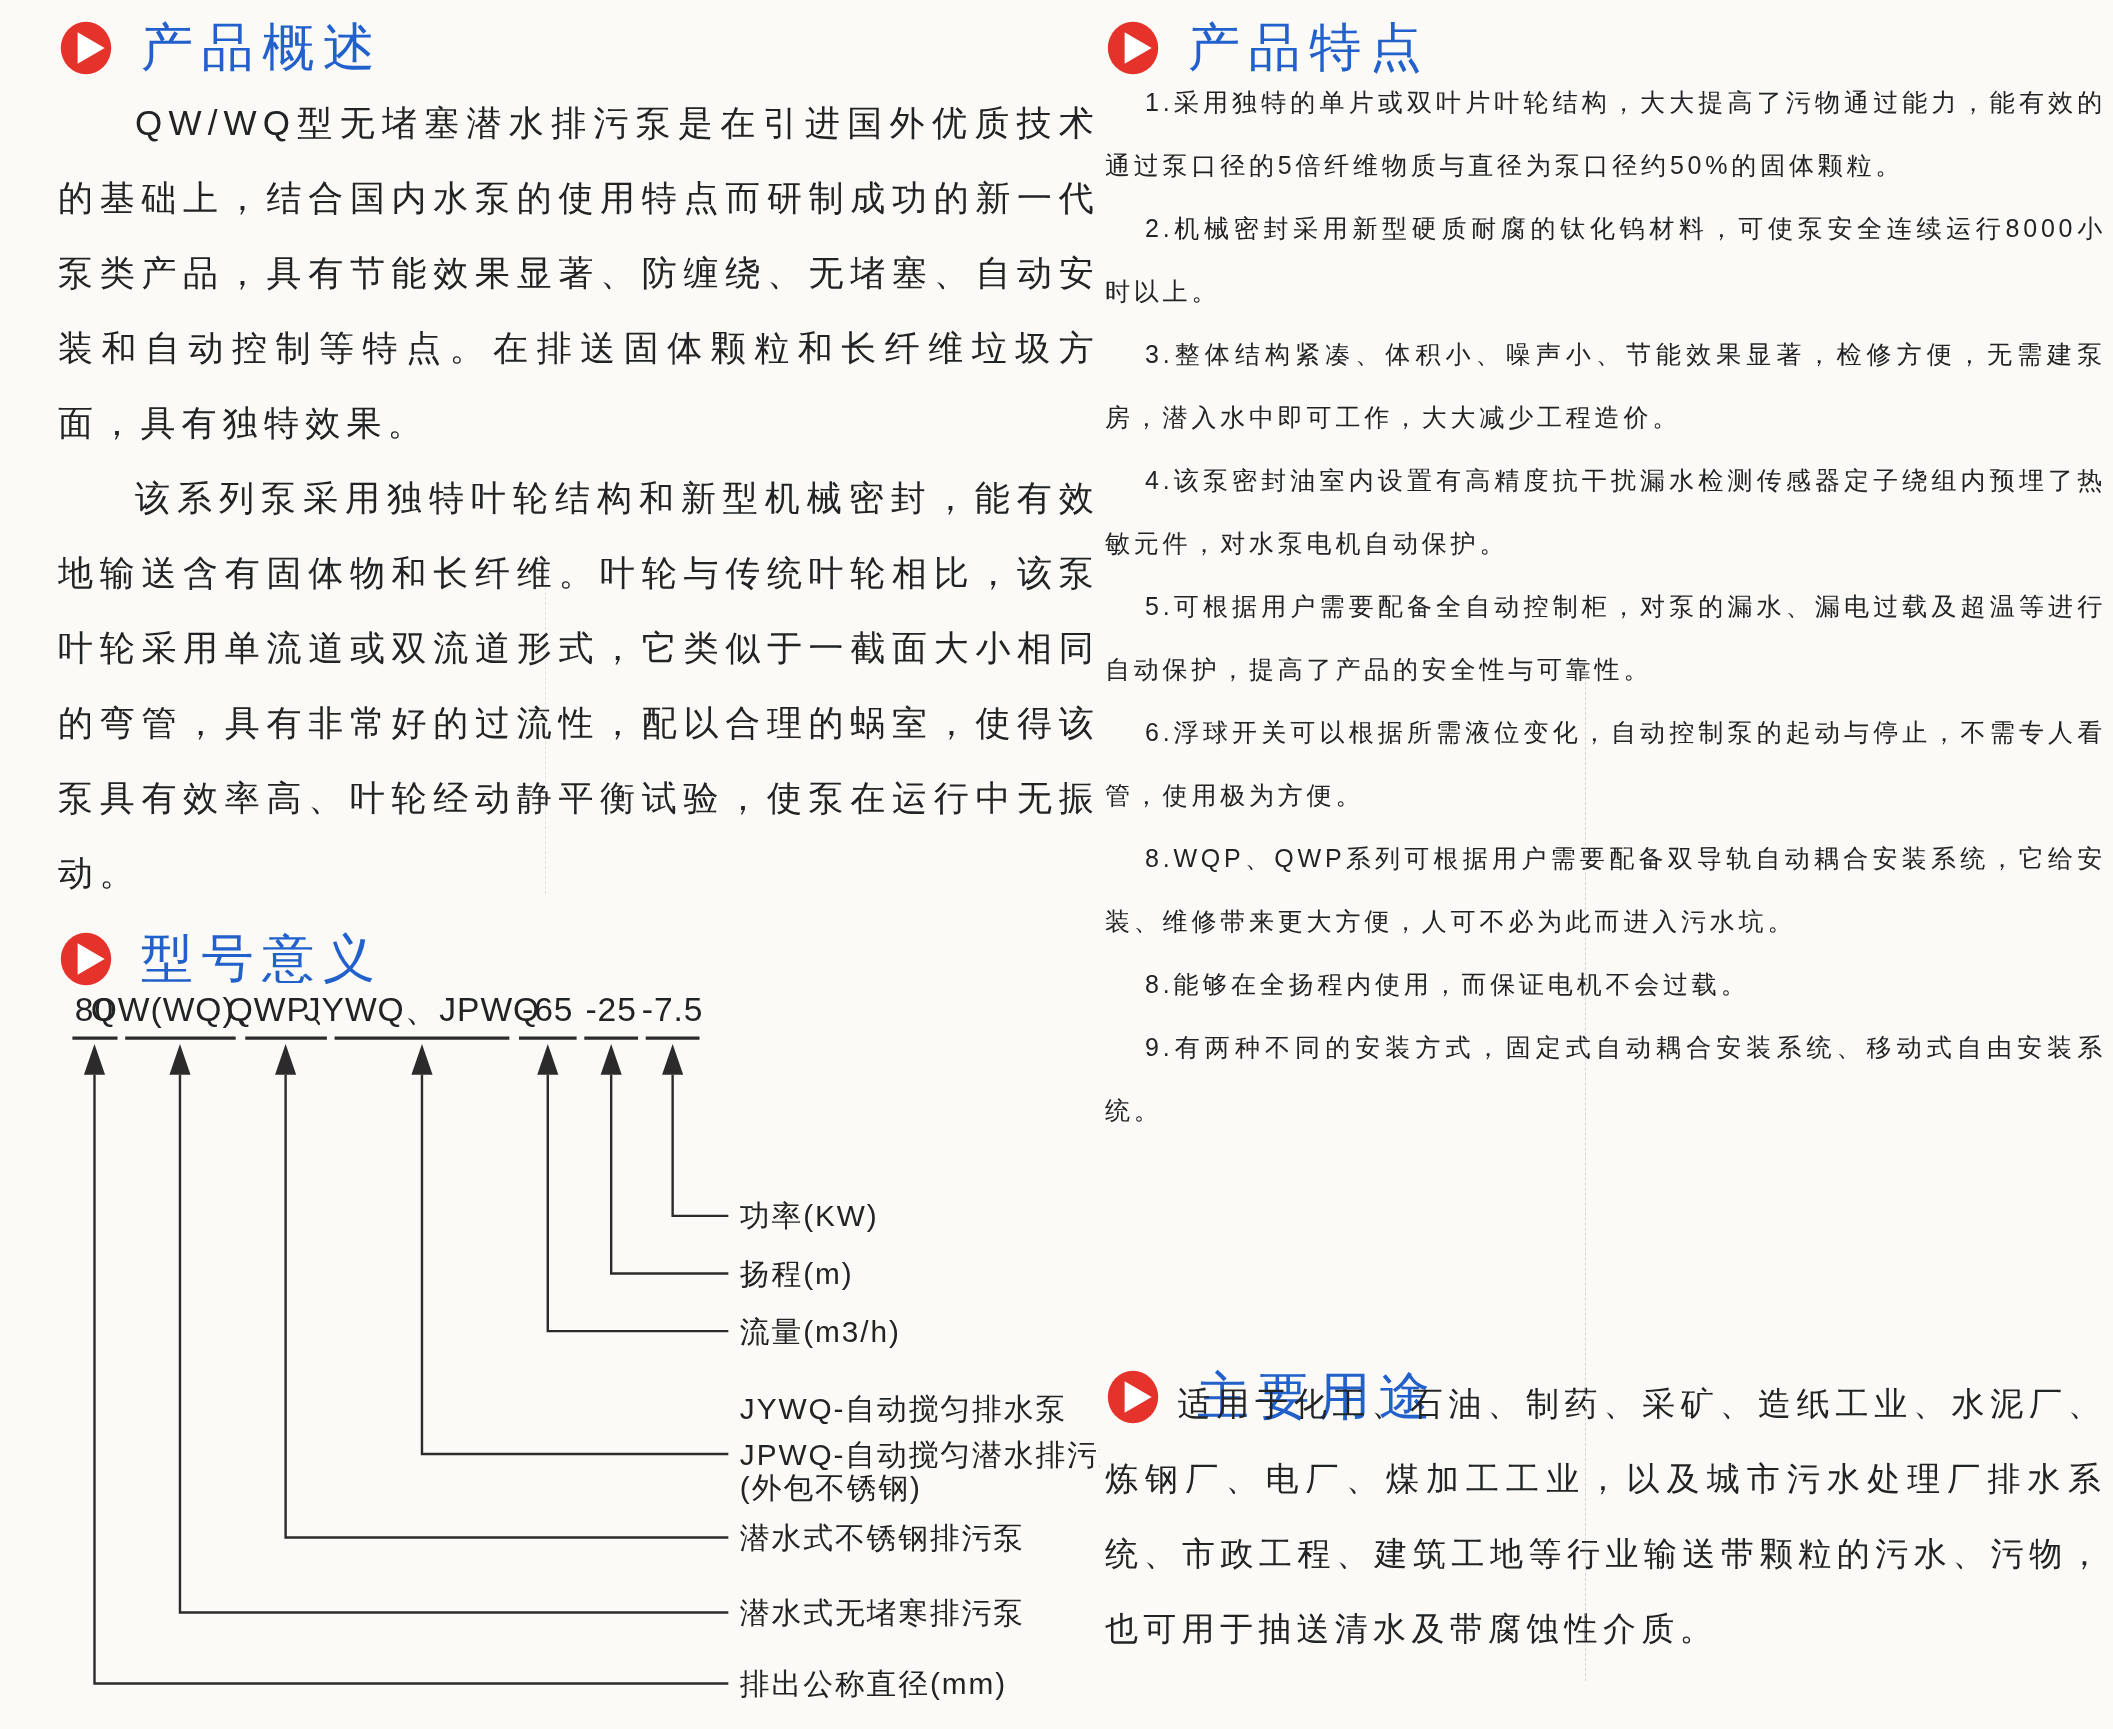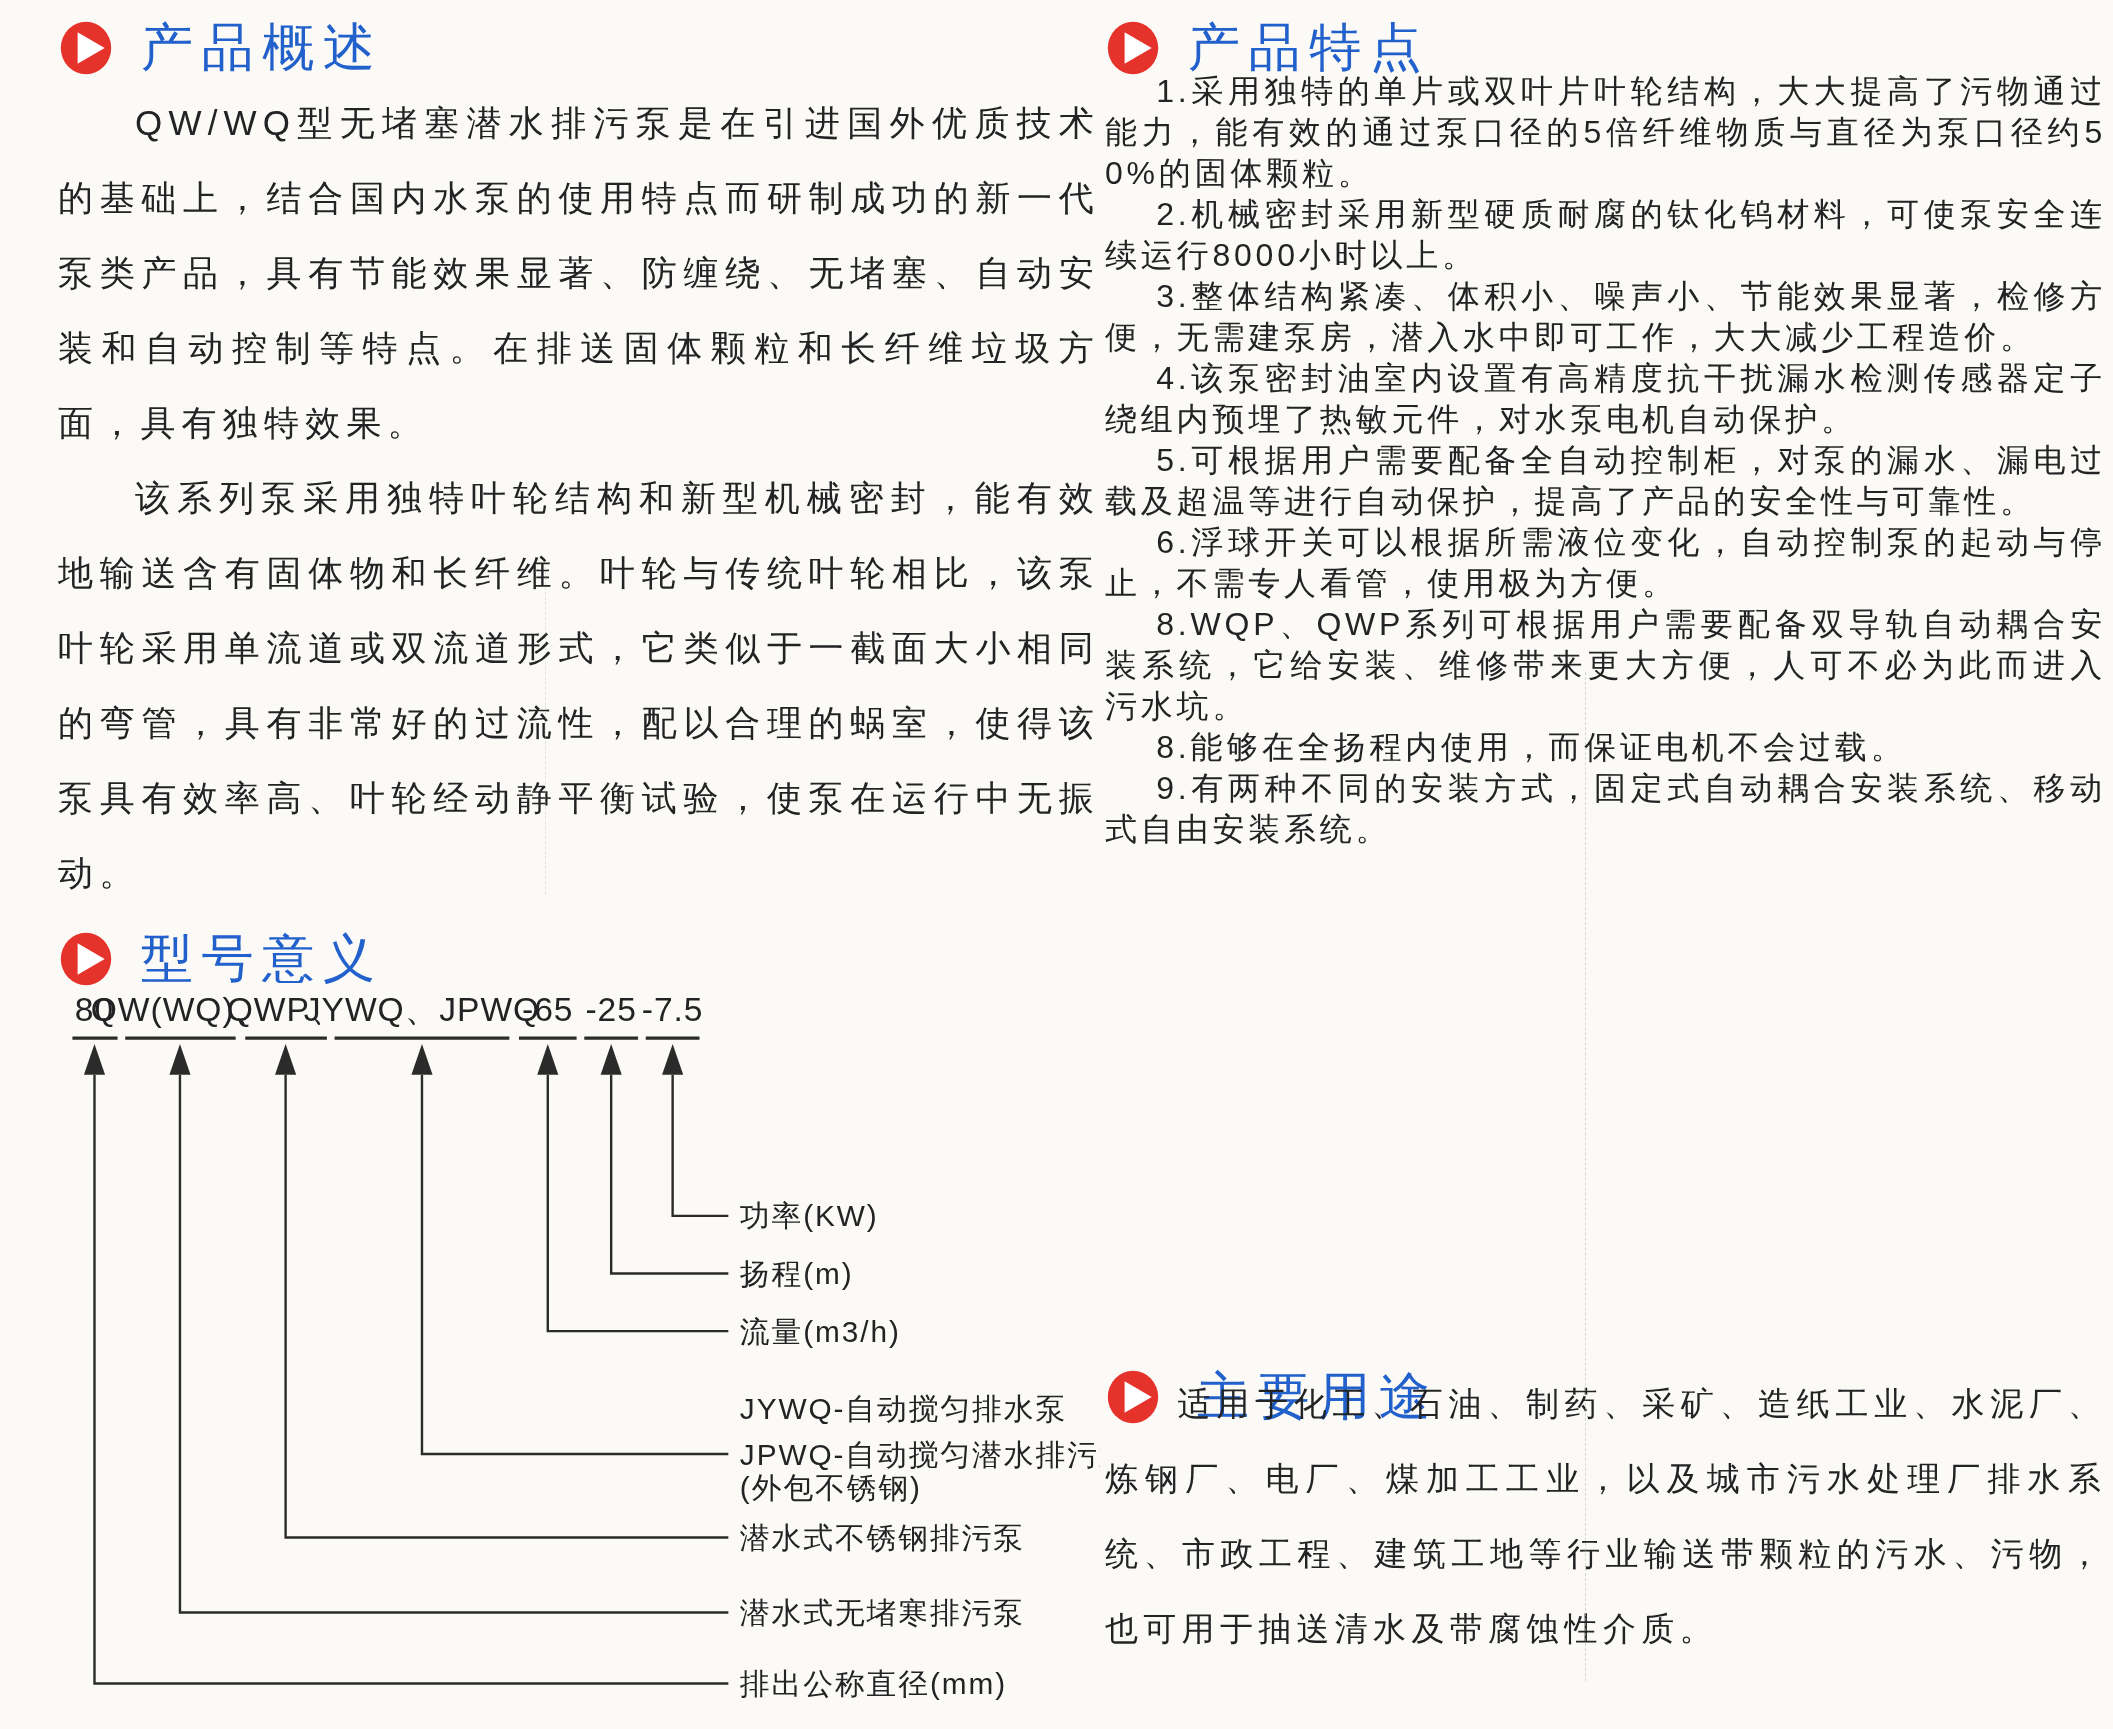--- a/index.html
+++ b/index.html
@@ -24,21 +24,21 @@
   .para-block p{margin:0;}
 
   .overview-block{
     top:85px;width:1042px;
     font-size:35px;line-height:75px;letter-spacing:6.2px;
   }
   .overview-block p{text-indent:2.2em;}
 
   .features-block{
     top:71px;width:1001px;
-    font-size:32px;line-height:41px;letter-spacing:3.8px;
+    font-size:25px;line-height:63px;letter-spacing:3.8px;
   }
   .features-block p{text-indent:1.6em;}
 
   .usage-block{
     top:1366px;width:1001px;
     font-size:33px;line-height:75px;letter-spacing:5.3px;
   }
   .usage-block p{text-indent:2.2em;}
 
   .model-svg{position:absolute;left:0;top:990px;}

